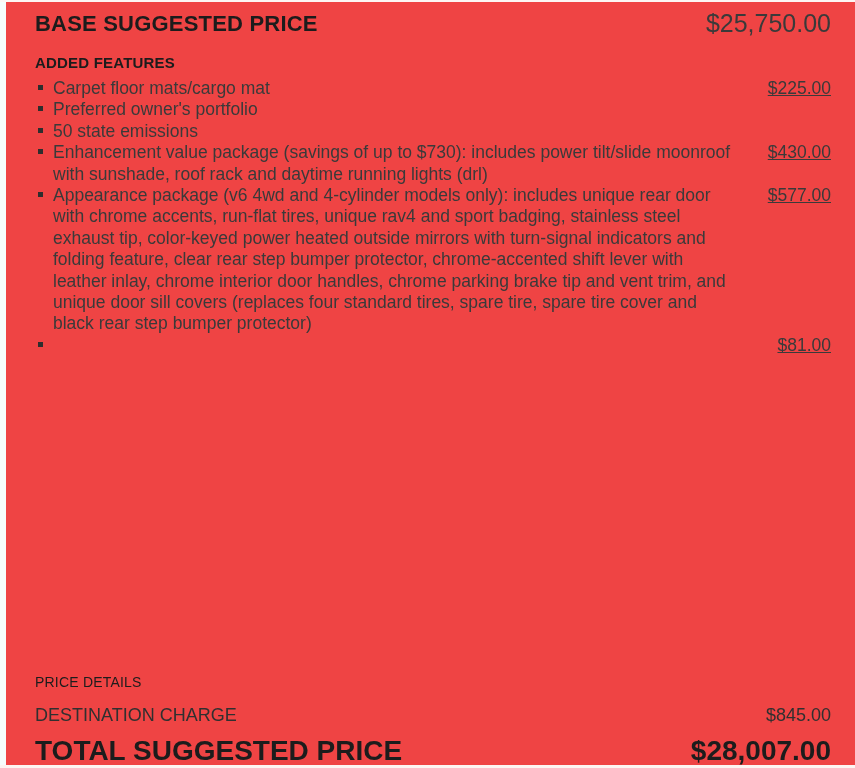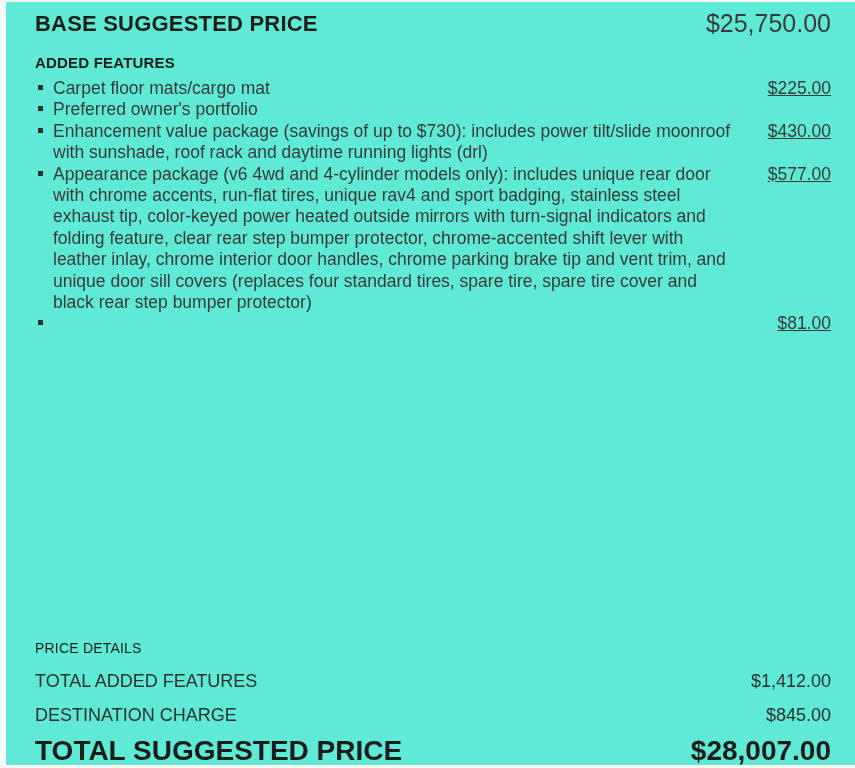--- a/index.html
+++ b/index.html
@@ -7,21 +7,21 @@
     width: 855px;
     height: 768px;
     background: #ffffff;
     font-family: "Liberation Sans", sans-serif;
     overflow: hidden;
   }
   .sticker-page {
     position: relative;
     width: 855px;
     height: 768px;
-    background: #5eead4;
+    background: #ef4444;
     box-sizing: border-box;
   }
   .edge-strip-left {
     position: absolute;
     left: 0; top: 0; bottom: 0;
     width: 6px;
     background: #f6fdfc;
   }
   .edge-strip-top {
     position: absolute;
@@ -147,20 +147,25 @@
         <span class="feature-text">Carpet floor mats/cargo mat</span>
         <span class="feature-price">$225.00</span>
       </div>
 
       <div class="feature-item">
         <span class="bullet"></span>
         <span class="feature-text">Preferred owner's portfolio</span>
         <span class="feature-price"></span>
       </div>
 
+      <div class="feature-item">
+        <span class="bullet"></span>
+        <span class="feature-text">50 state emissions</span>
+        <span class="feature-price"></span>
+      </div>
 
 
       <div class="feature-item">
         <span class="bullet"></span>
         <span class="feature-text">Enhancement value package (savings of up to $730): includes power tilt/slide moonroof with sunshade, roof rack and daytime running lights (drl)</span>
         <span class="feature-price">$430.00</span>
       </div>
 
       <div class="feature-item">
         <span class="bullet"></span>
@@ -171,24 +176,20 @@
       <div class="feature-item">
         <span class="bullet"></span>
         <span class="feature-price">$81.00</span>
       </div>
 
     </div>
 
     <div class="price-details">
       <div class="price-details-heading">PRICE DETAILS</div>
 
-      <div class="detail-row">
-        <span class="detail-label">TOTAL ADDED FEATURES</span>
-        <span class="detail-value">$1,412.00</span>
-      </div>
 
       <div class="detail-row">
         <span class="detail-label">DESTINATION CHARGE</span>
         <span class="detail-value">$845.00</span>
       </div>
 
       <div class="detail-row total">
         <span class="detail-label">TOTAL SUGGESTED PRICE</span>
         <span class="detail-value">$28,007.00</span>
       </div>

